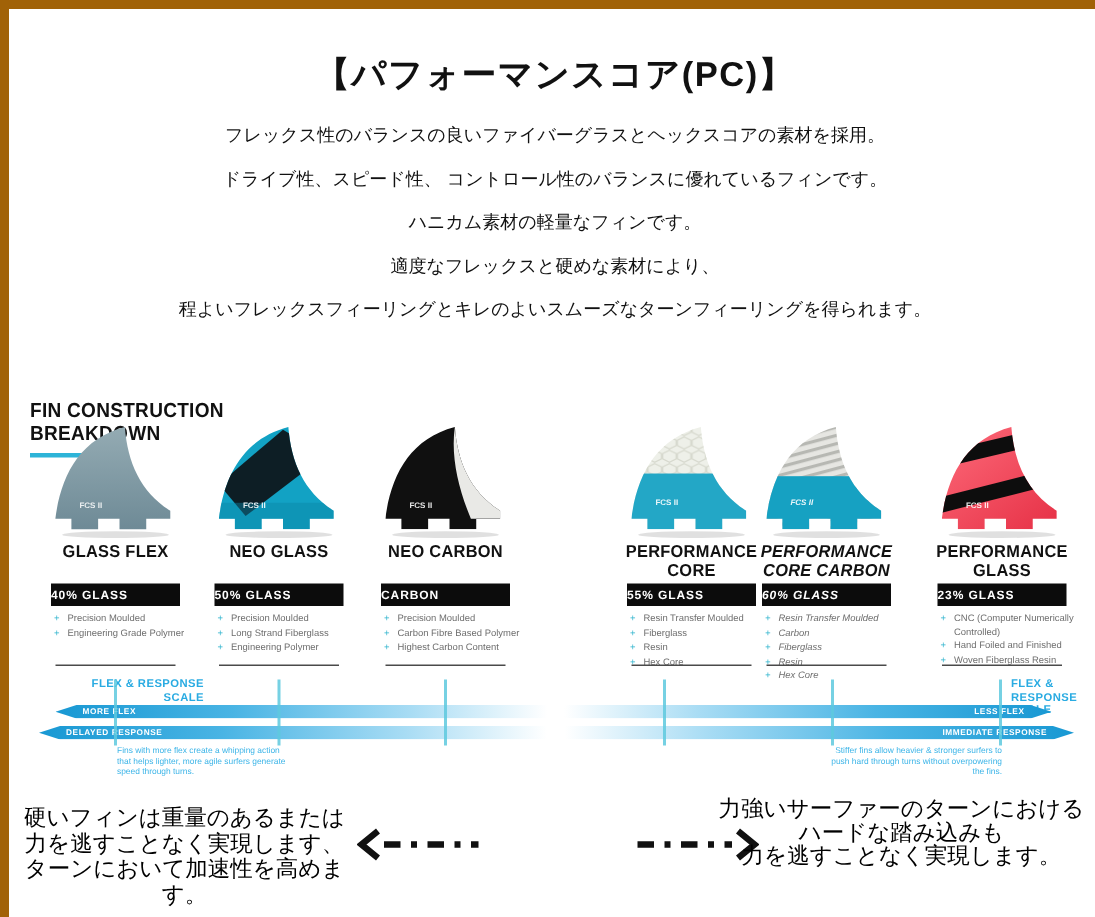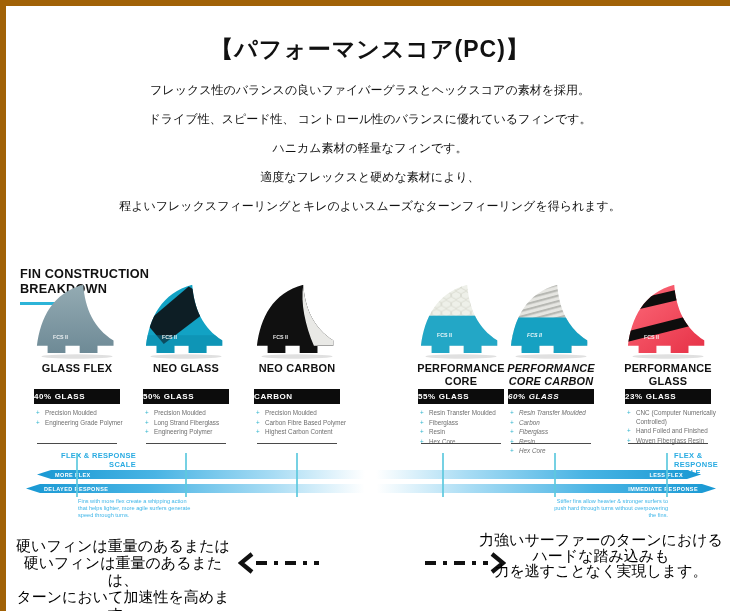--- a/index.html
+++ b/index.html
@@ -262,21 +262,21 @@
   </div>
   <div class="scale-bar bar-right" style="left:360px;top:478px;width:350px;">
     <span class="bar-label">IMMEDIATE RESPONSE</span>
   </div>
 
   <div class="scale-note left">Fins with more flex create a whipping action that helps lighter, more agile surfers generate speed through turns.</div>
   <div class="scale-note right">Stiffer fins allow heavier &amp; stronger surfers to push hard through turns without overpowering the fins.</div>
 
   <div class="foot-text left">
     <div>硬いフィンは重量のあるまたは</div>
-    <div>硬いフィンは重量のあるまたは、</div>
+    <div>力を逃すことなく実現します、</div>
     <div>ターンにおいて加速性を高めます。</div>
   </div>
 
   <svg class="dash-arrow left" width="82" height="22" viewBox="0 0 82 22">
     <path d="M14 2 L3 11 L14 20" stroke="#111" stroke-width="4.2" fill="none"></path>
     <line x1="18" y1="11" x2="81" y2="11" stroke="#111" stroke-width="4.2" stroke-dasharray="11 7 4 7"></line>
   </svg>
 
   <svg class="dash-arrow right" width="82" height="22" viewBox="0 0 82 22">
     <line x1="1" y1="11" x2="64" y2="11" stroke="#111" stroke-width="4.2" stroke-dasharray="11 7 4 7"></line>

